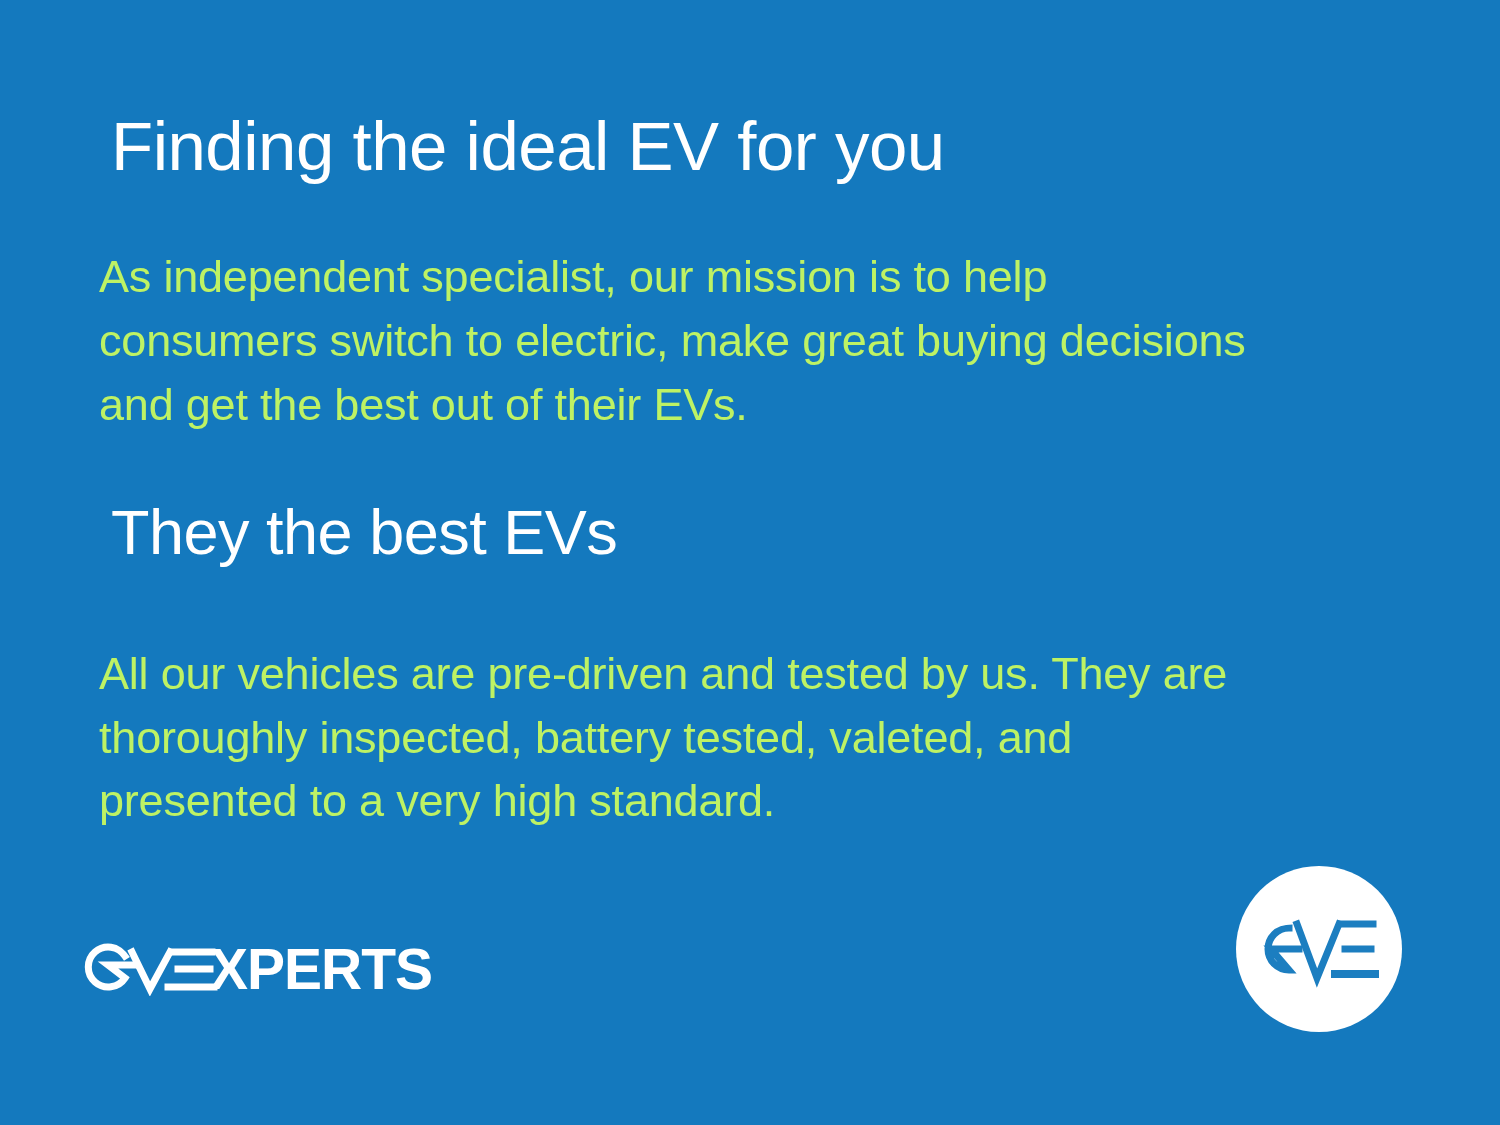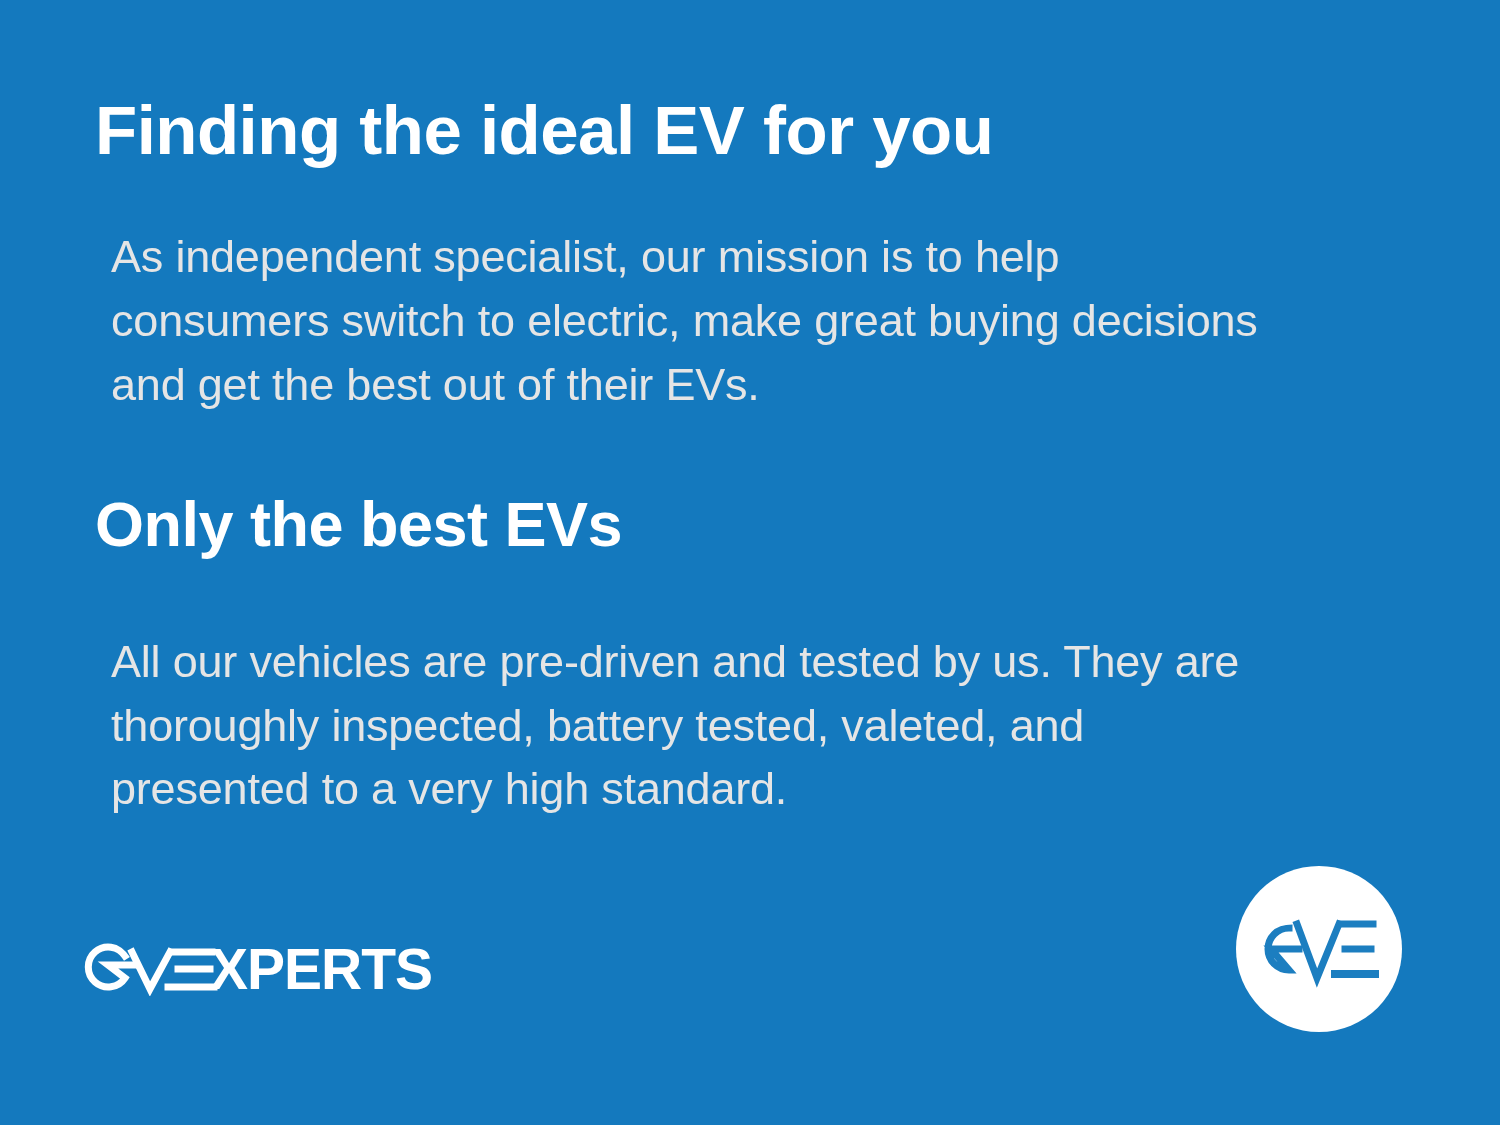--- a/index.html
+++ b/index.html
@@ -24,39 +24,39 @@
 
   .content {
     position: absolute;
     left: 95px;
     top: 96px;
     width: 1180px;
   }
 
   .heading {
     color: #ffffff;
-    font-weight: bold;
+    font-weight: normal;
     font-size: 69px;
     line-height: 1.0;
     letter-spacing: -0.5px;
-    margin: 0;
+    margin: 16px;
     white-space: nowrap;
   }
 
   .heading-2 {
     margin-top: 0;
     font-size: 63px;
   }
 
   .body-text {
-    color: #e5e5e5;
+    color: #bef264;
     font-size: 45px;
     line-height: 1.42;
     font-weight: normal;
-    margin: 16px;
+    margin: 4px;
     letter-spacing: -0.2px;
   }
 
   .block-gap-1 { height: 44px; }
   .block-gap-2 { height: 60px; }
   .block-gap-3 { height: 58px; }
 
   
   .wordmark {
     position: absolute;
@@ -91,21 +91,21 @@
   <div class="content">
 
     <h1 class="heading">Finding the ideal EV for you</h1>
 
     <div class="block-gap-1"></div>
 
     <p class="body-text">As independent specialist, our mission is to help consumers switch to electric, make great buying decisions and get the best out of their EVs.</p>
 
     <div class="block-gap-2"></div>
 
-    <h2 class="heading heading-2">Only the best EVs</h2>
+    <h2 class="heading heading-2">They the best EVs</h2>
 
     <div class="block-gap-3"></div>
 
     <p class="body-text">All our vehicles are pre-driven and tested by us. They are thoroughly inspected, battery tested, valeted, and presented to a very high standard.</p>
   </div>
 
   <div class="wordmark">
     <svg width="375" height="62" viewBox="0 0 375 62" aria-hidden="true">
 
       <path d="M45 22 A20 20 0 1 0 45 44 L28 31 L54 31" fill="none" stroke="#ffffff" stroke-width="7" stroke-linecap="square" stroke-linejoin="miter"></path>

